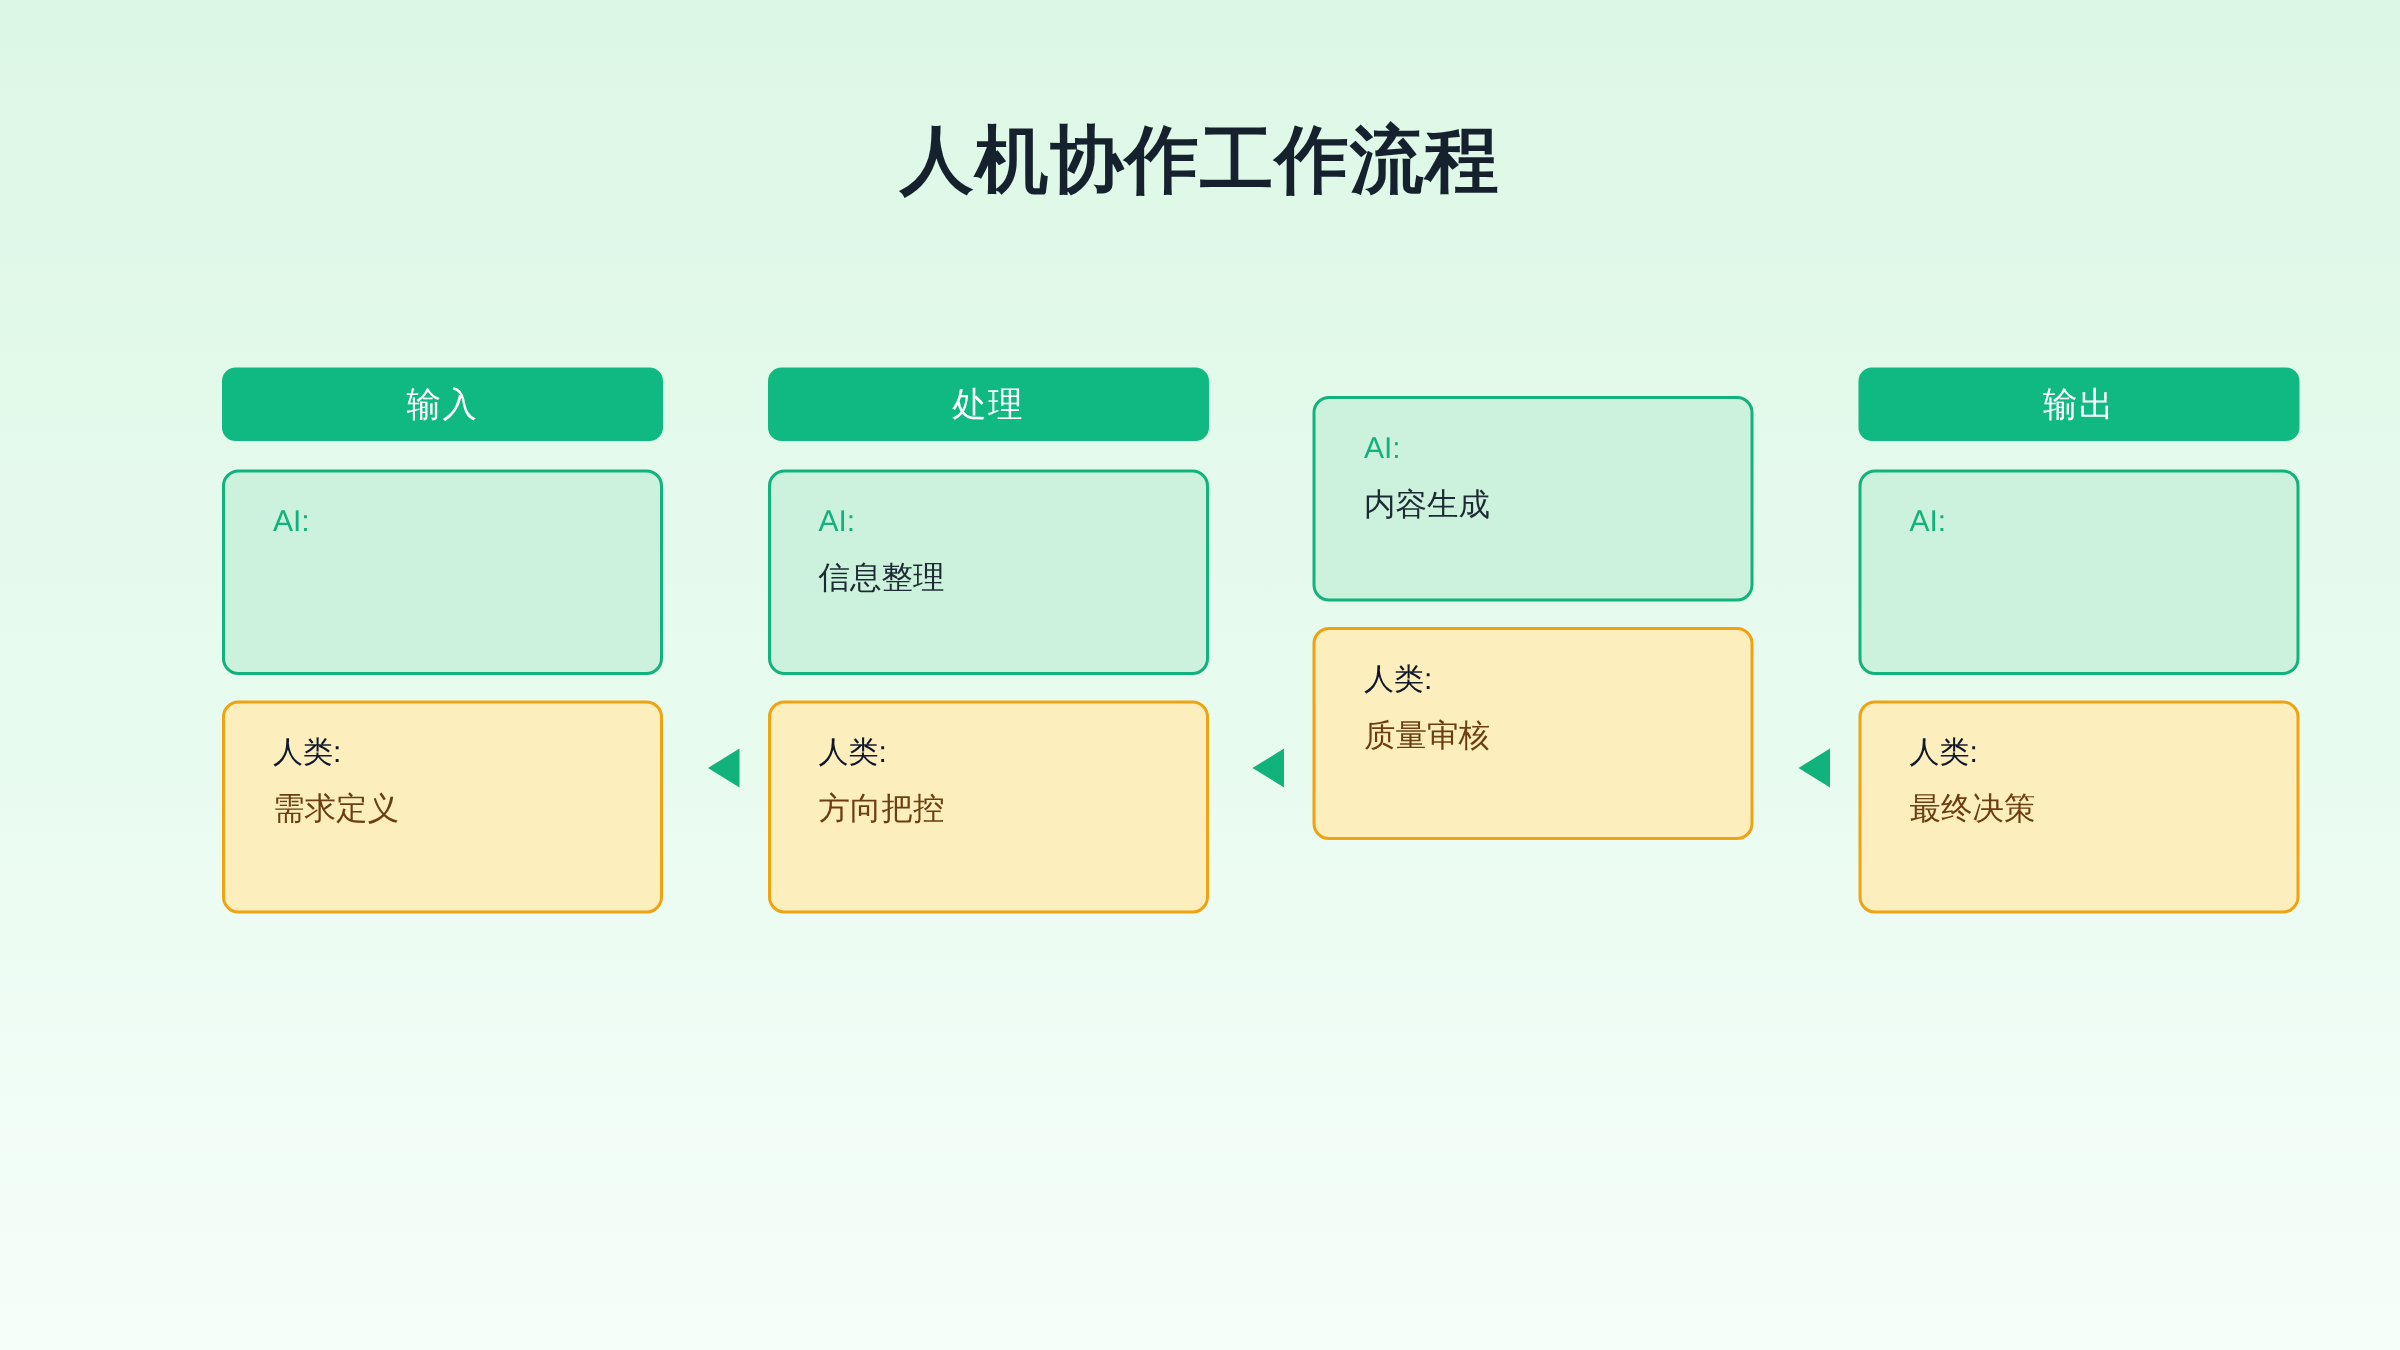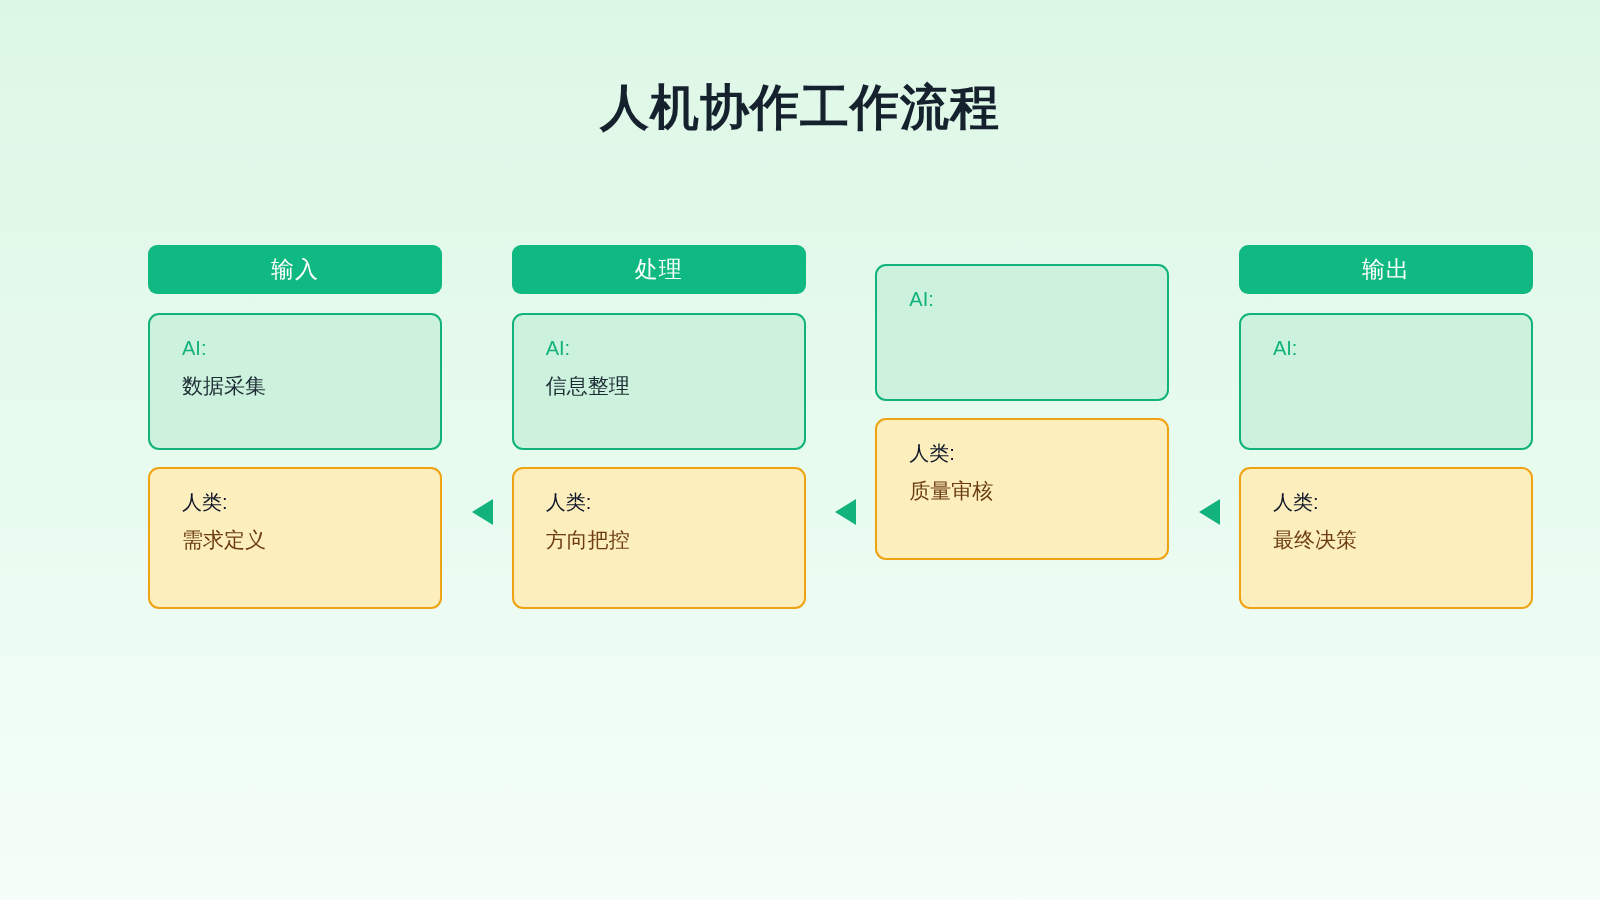--- a/index.html
+++ b/index.html
@@ -119,21 +119,20 @@
 
   <div class="columns">
 
     <div class="column">
 
       <div class="stage-header">
         <span>输入</span>
       </div>
       <div class="card ai-card">
         <div class="role-label">AI:</div>
-        <div class="card-text">数据采集</div>
       </div>
       <div class="card human-card">
         <div class="role-label">人类:</div>
         <div class="card-text">需求定义</div>
       </div>
     </div>
 
     <div class="column">
       <div class="flow-arrow"></div>
       <div class="stage-header">
@@ -146,20 +145,21 @@
       <div class="card human-card">
         <div class="role-label">人类:</div>
         <div class="card-text">方向把控</div>
       </div>
     </div>
 
     <div class="column">
       <div class="flow-arrow"></div>
       <div class="card ai-card">
         <div class="role-label">AI:</div>
+        <div class="card-text">内容生成</div>
       </div>
       <div class="card human-card">
         <div class="role-label">人类:</div>
         <div class="card-text">质量审核</div>
       </div>
     </div>
 
     <div class="column">
       <div class="flow-arrow"></div>
       <div class="stage-header">

